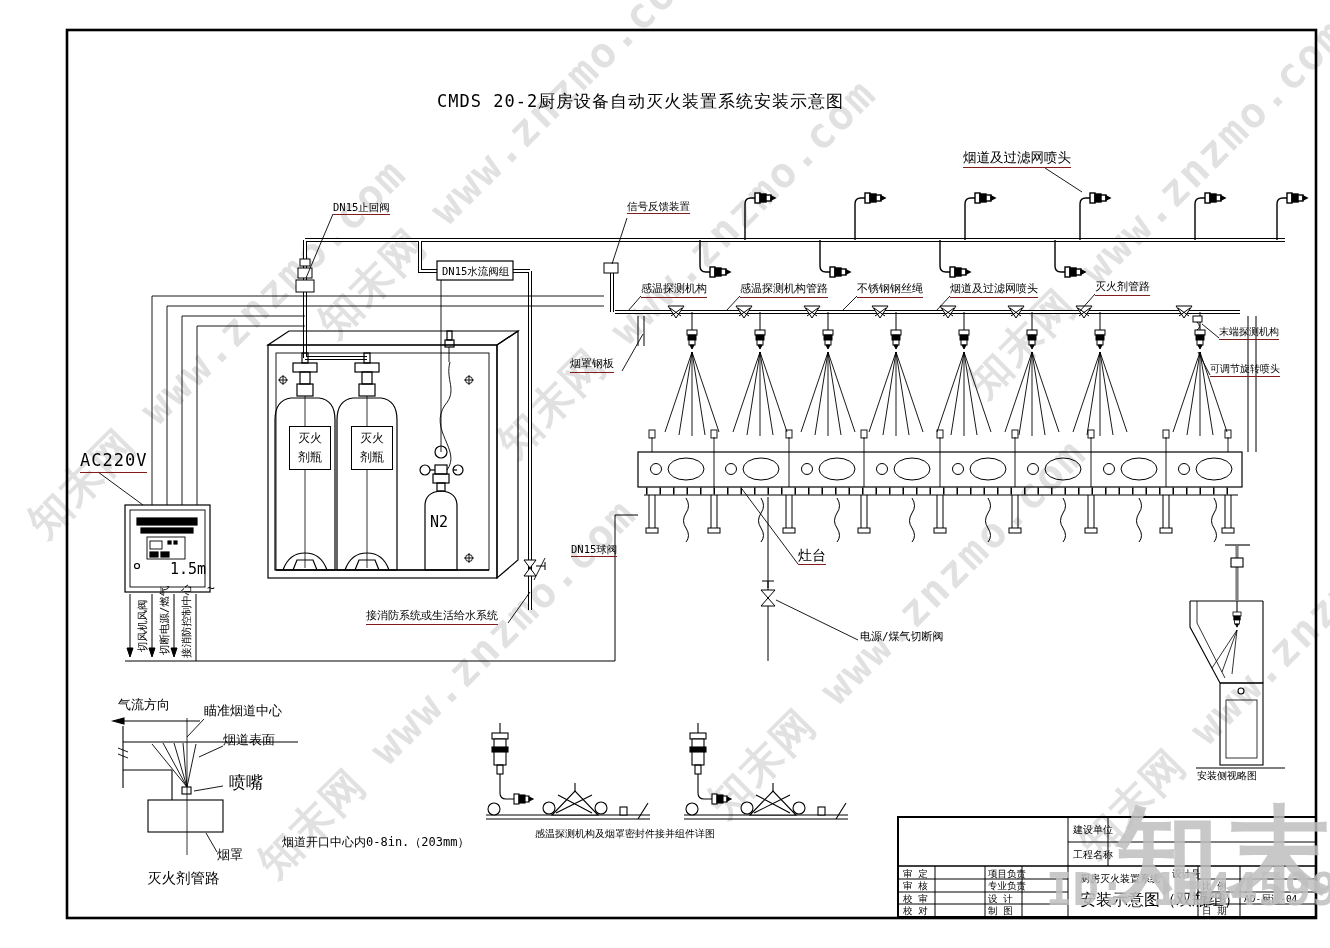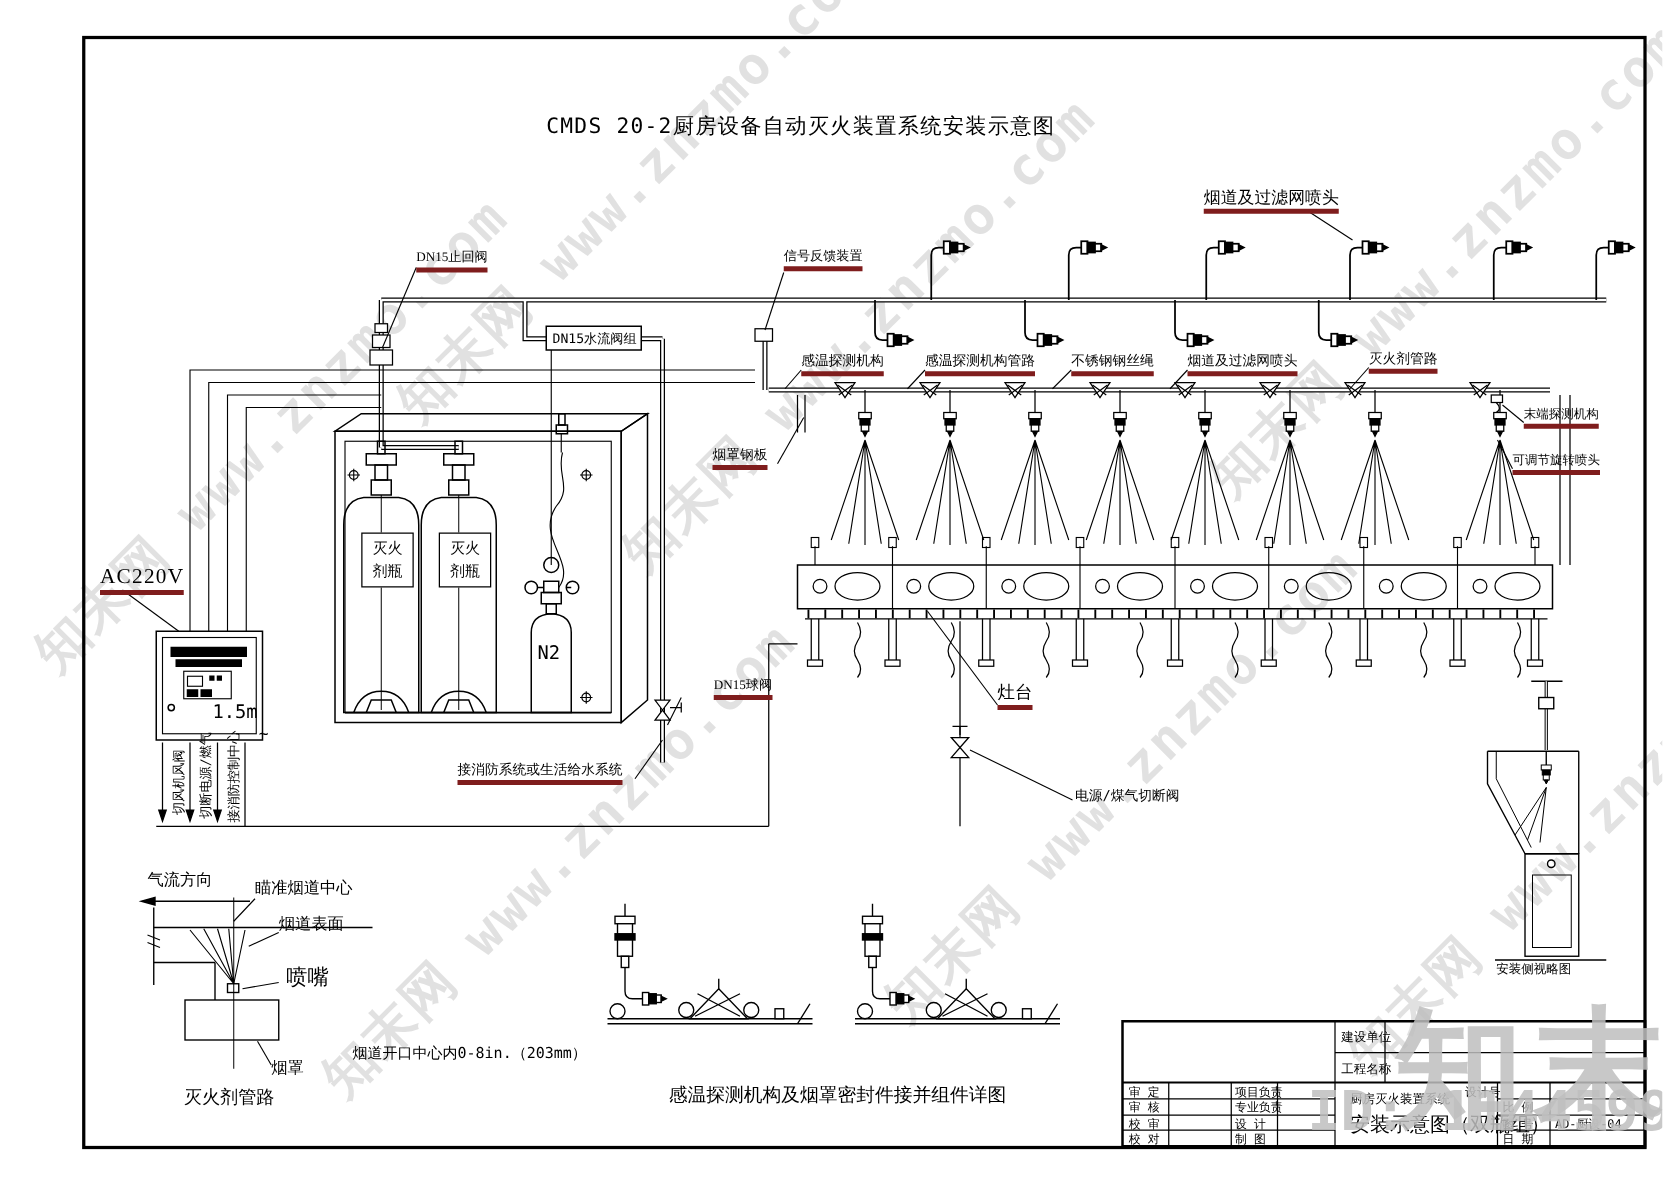--- a/index.html
+++ b/index.html
@@ -1,20 +1,20 @@
 <!DOCTYPE html>
 <html><head>
 <meta charset="utf-8">
 <style>
   html,body{margin:0;padding:0;background:#fff;}
   .canvas{position:relative;width:1330px;height:948px;background:#fff;overflow:hidden;
           font-family:"DejaVu Sans Mono","Liberation Sans",sans-serif;color:#000;}
   .canvas svg{position:absolute;left:0;top:0;z-index:1;}
   .lbl{position:absolute;z-index:2;font-size:11px;line-height:1.15;white-space:nowrap;}
-  .u{border-bottom:4px solid #7f1d1d;padding-bottom:1px;font-family:Liberation Serif, serif;}
+  .u{border-bottom:1px solid #7f1d1d;padding-bottom:1px;}
   .big{font-size:17px;letter-spacing:1px;}
   .vlbl{position:absolute;z-index:2;font-size:10.5px;white-space:nowrap;
         transform:rotate(-90deg);transform-origin:0 0;}
   .wm{position:absolute;z-index:0;font-size:42px;font-weight:bold;letter-spacing:2px;
       color:#b9b9b9;opacity:.42;transform:rotate(-45deg);white-space:nowrap;}
   .wm-logo{position:absolute;z-index:3;font-size:104px;font-weight:bold;letter-spacing:8px;
       color:#bfbfbf;opacity:.85;white-space:nowrap;}
   .wm-id{position:absolute;z-index:3;font-size:44px;font-weight:bold;
       color:#bfbfbf;opacity:.85;white-space:nowrap;}
   .bottle-lbl{position:absolute;z-index:2;width:28px;border:1px solid #000;background:#fff;
@@ -434,21 +434,21 @@
   <div class="vlbl" style="left:180px;top:658px">接消防控制中心</div>
 
   <div class="lbl" style="left:118px;top:698px;font-size:13px">气流方向</div>
   <div class="lbl" style="left:204px;top:704px;font-size:13px">瞄准烟道中心</div>
   <div class="lbl" style="left:223px;top:733px;font-size:13px">烟道表面</div>
   <div class="lbl" style="left:229px;top:773px;font-size:17px">喷嘴</div>
   <div class="lbl" style="left:217px;top:848px;font-size:13px">烟罩</div>
   <div class="lbl" style="left:147px;top:870px;font-size:14.5px">灭火剂管路</div>
 
   <div class="lbl" style="left:282px;top:836px;font-size:12px">烟道开口中心内0-8in.（203mm）</div>
-  <div class="lbl" style="left:535px;top:868px;font-size:15px">感温探测机构及烟罩密封件接并组件详图</div>
+  <div class="lbl" style="left:535px;top:828px;font-size:10px">感温探测机构及烟罩密封件接并组件详图</div>
 
   <div class="lbl" style="left:1197px;top:770px;font-size:10px">安装侧视略图</div>
 
   <div class="tb" style="left:1073px;top:823px;font-size:10px">建设单位</div>
   <div class="tb" style="left:1073px;top:848px;font-size:10px">工程名称</div>
   <div class="tb" style="left:903px;top:868px">审 定</div>
   <div class="tb" style="left:903px;top:880px">审 核</div>
   <div class="tb" style="left:903px;top:893px">校 审</div>
   <div class="tb" style="left:903px;top:905px">校 对</div>
   <div class="tb" style="left:988px;top:868px">项目负责</div>

